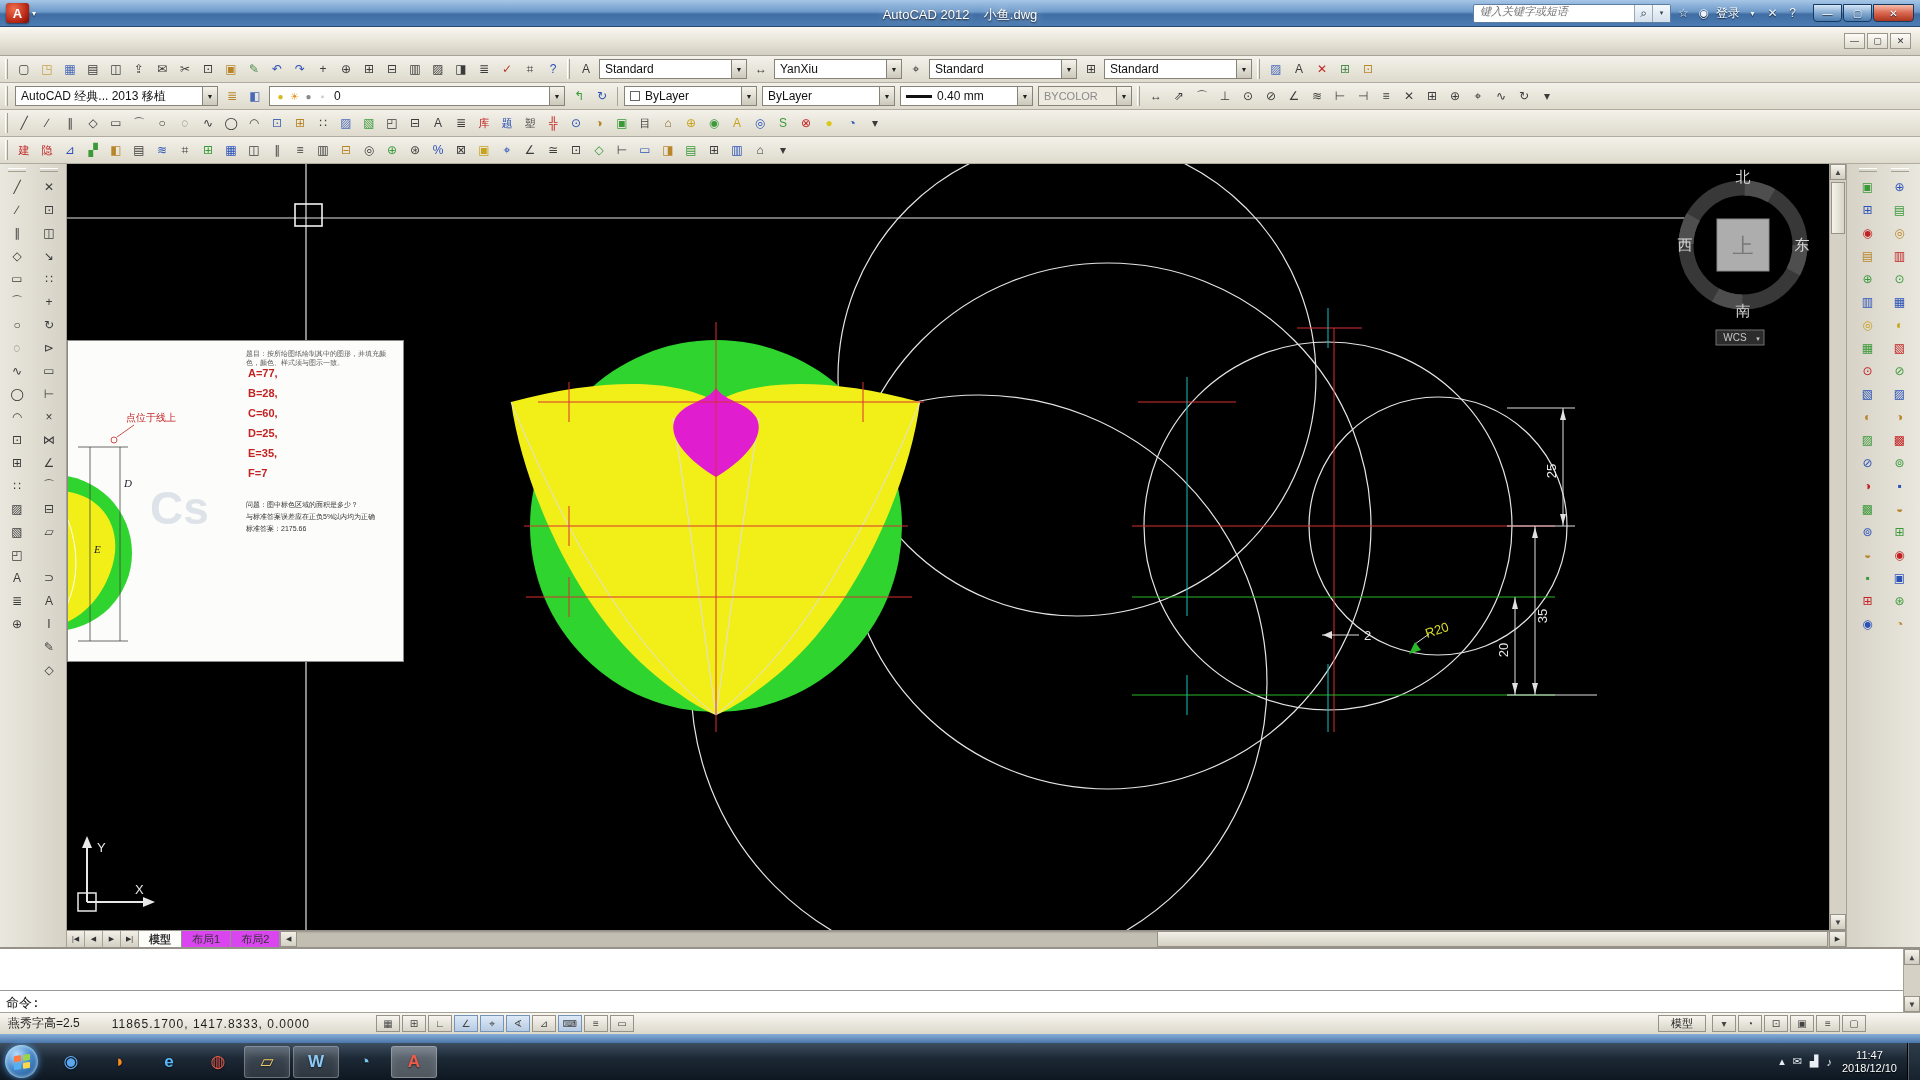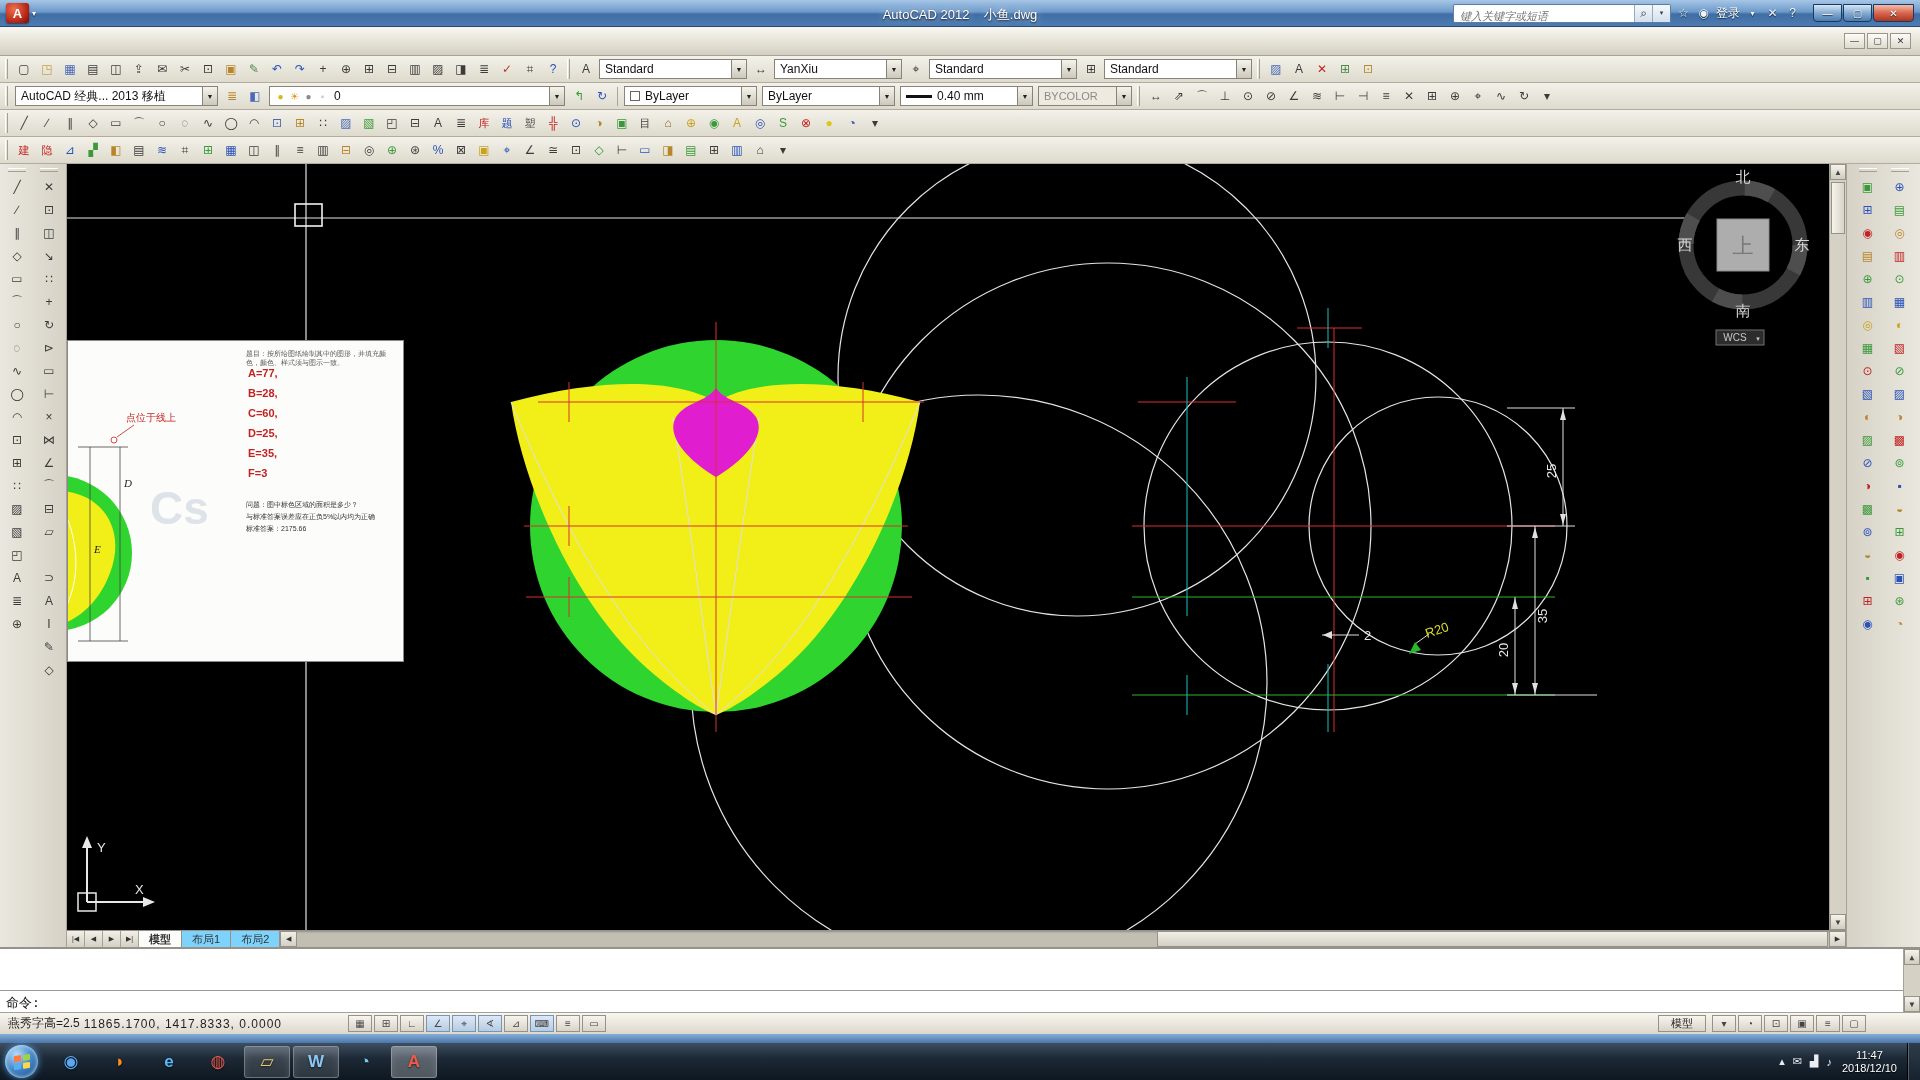--- a/index.html
+++ b/index.html
@@ -10,21 +10,21 @@
 
   
   #titlebar{height:27px;background:linear-gradient(#a6c6e6 0%,#6e9aca 45%,#3f6da4 55%,#4d7cb2 100%);
     border-bottom:1px solid #27496f;display:flex;align-items:center;padding:0 6px;position:relative}
   .appicon{width:23px;height:20px;border-radius:3px;background:radial-gradient(circle at 35% 30%,#f07050,#b02010 70%,#6e0e04);
     color:#fff;font-weight:bold;font-size:13px;display:flex;align-items:center;justify-content:center;box-shadow:0 1px 2px rgba(0,0,0,.5)}
   .appcaret{color:#fff;font-size:8px;margin-left:3px;text-shadow:0 1px 1px #123}
   #title-text{position:absolute;left:50%;top:6px;transform:translateX(-50%);font-size:13px;color:#fff;
     text-shadow:0 1px 2px rgba(0,0,0,.8),0 0 9px rgba(255,255,255,.55);white-space:pre}
   .tb-right{margin-left:auto;display:flex;align-items:center;gap:5px}
-  .search{width:218px;height:19px;background:#fff;border:1px solid #5d7da3;border-radius:2px;display:flex;align-items:flex-end;overflow:hidden}
+  .search{width:198px;height:19px;background:#fff;border:1px solid #5d7da3;border-radius:2px;display:flex;align-items:flex-start;overflow:hidden}
   .search input{flex:1;border:0;outline:0;font-size:11px;color:#555;padding:0 6px;background:transparent;font-style:italic}
   .srch-btn{width:18px;height:100%;display:flex;align-items:center;justify-content:center;font-size:12px;color:#345;background:linear-gradient(#f4f8fc,#d4e0ec);border-left:1px solid #9ab}
   .icon-sm{color:#eef4fa;font-size:12px;width:15px;text-align:center;text-shadow:0 1px 1px #123}
   .signin{color:#fff;font-size:12px;text-shadow:0 1px 1px #123}
   .winbtns{display:flex;margin-left:7px}
   .winbtn{width:29px;height:18px;display:flex;align-items:center;justify-content:center;font-size:10px;color:#fff;
     background:linear-gradient(#d5e6f6,#86abd2 50%,#4c7cb0);border:1px solid #173a61;border-radius:0 0 4px 4px;margin-left:1px;text-shadow:0 1px 1px #123}
   .winbtn.close{width:41px;background:linear-gradient(#f6bcab,#d9664e 50%,#aa3520)}
 
   
@@ -84,21 +84,21 @@
   .paper-q{position:absolute;left:178px;top:158px;font-size:7px;line-height:12px;color:#333;width:156px}
   .paper-cs{position:absolute;left:82px;top:140px;font-size:46px;font-weight:bold;color:#dde3e9}
   .paper-svg{position:absolute;left:0;top:0}
 
   
   #tabrow{height:17px;background:#d5d1c5;border-top:1px solid #96928a;display:flex;align-items:stretch;font-size:11px}
   .tnav-wrap{display:flex}
   .tnav{width:18px;border-right:1px solid #a6a296;background:linear-gradient(#f1efe7,#d4d0c4);
     display:flex;align-items:center;justify-content:center;font-size:7px;color:#333}
   .tabs{display:flex}
-  .tab{padding:0 10px;display:flex;align-items:center;background:#7dd3fc;border-right:1px solid #96928a;color:#333;white-space:nowrap}
+  .tab{padding:0 10px;display:flex;align-items:center;background:#d946ef;border-right:1px solid #96928a;color:#333;white-space:nowrap}
   .tab.active{background:#fcfcf8;font-weight:bold}
   #hscroll{flex:1;background:#c2beb2;position:relative;box-shadow:inset 0 1px 2px rgba(0,0,0,.25)}
   .harrow{position:absolute;top:0;bottom:0;width:17px;background:linear-gradient(#f1efe7,#d4d0c4);border:1px solid #96928a;
     display:flex;align-items:center;justify-content:center;font-size:7px;color:#333}
   .harrow.left{left:0}
   .harrow.right{right:0}
   .hthumb{position:absolute;left:56%;right:18px;top:0;bottom:0;background:linear-gradient(#f1efe7,#d4d0c4);border:1px solid #96928a}
 
   
   #cmd{height:65px;background:#fff;border-top:2px solid #96928a;position:relative;
@@ -106,21 +106,21 @@
   #cmd .lines{padding:3px 6px 0}
   #cmd .line{height:18px;white-space:pre}
   #cmd .rule{position:absolute;left:0;right:17px;top:41px;border-top:1px solid #9a9a9a}
   #cmd .prompt{position:absolute;left:6px;top:45px;white-space:pre}
   .cscroll{position:absolute;right:0;top:0;bottom:0;width:17px;background:#d5d1c5;border-left:1px solid #a6a296;
     display:flex;flex-direction:column;justify-content:space-between}
 
   
   #statusbar{height:22px;background:linear-gradient(#f8f6f0,#dcd8cc);border-top:1px solid #a6a296;
     display:flex;align-items:center;font-size:12px;color:#1e1e1e;padding:0 8px}
-  #statusbar .coords{margin-left:4px;letter-spacing:1px}
+  #statusbar .coords{margin-left:32px;letter-spacing:1px}
   .toggles{margin-left:66px;display:flex;gap:2px}
   .tg{width:24px;height:17px;border:1px solid #96928a;background:linear-gradient(#f7f5ef,#d8d4c8);
     display:flex;align-items:center;justify-content:center;font-size:10px;color:#444}
   .tg.on{background:linear-gradient(#dde9f7,#b6cbe3);border-color:#7694b6}
   .model-btn{margin-left:auto;padding:0 12px;height:17px;border:1px solid #96928a;background:linear-gradient(#f7f5ef,#d8d4c8);
     display:flex;align-items:center;font-size:11px}
   .sright{display:flex;gap:2px;margin:0 46px 0 6px}
 
   #frame-bottom{height:9px;background:linear-gradient(#86aed8,#4a76aa)}
 
@@ -793,21 +793,21 @@
               <text x="56" y="146" font-size="11" font-style="italic" fill="#223" font-family="Liberation Serif, serif">D</text>
               <text x="26" y="212" font-size="11" font-style="italic" fill="#223" font-family="Liberation Serif, serif">E</text>
             </svg>
             <div class="paper-title">题目：按所给图纸绘制其中的图形，并填充颜色，颜色、样式须与图示一致。</div>
             <div class="paper-vals">
                 <span>A=77,</span>
                 <span>B=28,</span>
                 <span>C=60,</span>
                 <span>D=25,</span>
                 <span>E=35,</span>
-                <span>F=3</span>
+                <span>F=7</span>
               </div>
             <div class="callout">点位于线上</div>
             <div class="paper-q">
               <div>问题：图中标色区域的面积是多少？</div>
               <div>与标准答案误差应在正负5%以内均为正确</div>
               <div>标准答案：2175.66</div>
             </div>
             <div class="paper-cs">Cs</div>
           </div>
         </div>

